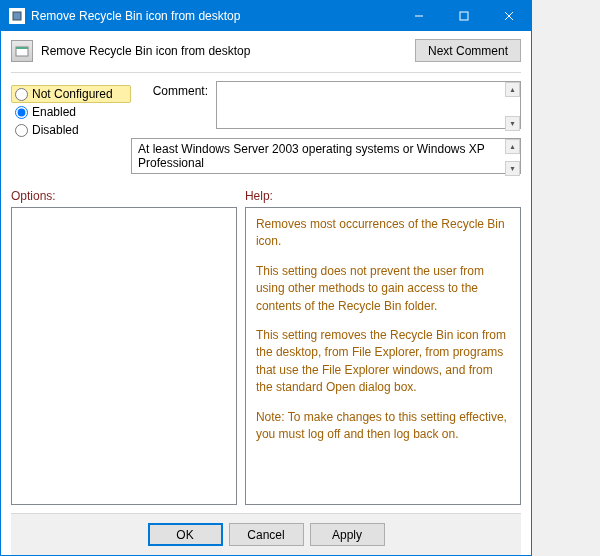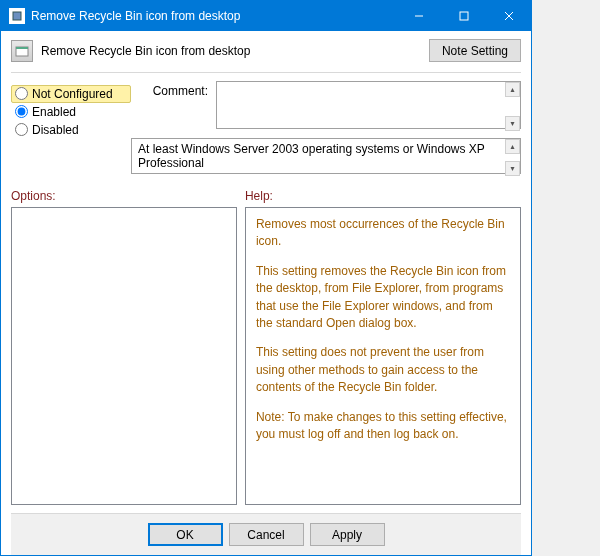--- a/index.html
+++ b/index.html
@@ -11,21 +11,21 @@
   .winbtn { width: 45px; height: 30px; display: flex; align-items: center; justify-content: center; color: #fff; cursor: default; }
   .body { flex: 1; display: flex; flex-direction: column; padding: 8px 10px 0 10px; background: #fff; }
   .header-row { display: flex; align-items: center; gap: 8px; }
   .policy-icon { width: 22px; height: 22px; border: 1px solid #a0a0a0; background: linear-gradient(#e8e8e8,#cfcfcf); display: flex; align-items: center; justify-content: center; font-size: 10px; color: #555; }
   .policy-title { flex: 1; color: #000; }
   .navbtns { display: flex; gap: 6px; margin-left: auto; }
   button.std { height: 23px; padding: 0 12px; background: #e1e1e1; border: 1px solid #adadad; cursor: default; }
   .divider { height: 1px; background: #d9d9d9; margin: 10px 0 8px; }
   .config-row { display: flex; align-items: flex-start; gap: 0; }
   .radios { width: 120px; padding-top: 4px; }
-  .radio { display: flex; align-items: flex-start; gap: 4px; padding: 2px 4px; border-radius: 2px; cursor: default; }
+  .radio { display: flex; align-items: flex-end; gap: 4px; padding: 2px 4px; border-radius: 2px; cursor: default; }
   .radio.hl { background: #fff2a8; border: 1px solid #d8c96b; padding: 1px 3px; }
   .radio input { margin: 0; }
   .fields { flex: 1; }
   .frow { display: flex; align-items: flex-start; margin-bottom: 6px; justify-content: center; }
   .flabel { width: 85px; text-align: right; padding-right: 8px; padding-top: 3px; color: #000; }
   .ta-wrap { flex: 1; position: relative; }
   textarea.comment { width: 100%; height: 48px; resize: none; border: 1px solid #a0a0a0; padding: 3px 14px 3px 4px; background: #fff; font-family: inherit; }
   textarea.supp { width: 100%; height: 36px; resize: none; border: 1px solid #a0a0a0; padding: 3px 14px 3px 6px; background: #fff; font-family: inherit; overflow: hidden; }
   .scroll-up, .scroll-dn { position: absolute; right: 1px; width: 15px; height: 15px; background: #f0f0f0; border: 1px solid #cfcfcf; display: flex; align-items: center; justify-content: center; font-size: 8px; color: #555; }
   .scroll-up { top: 1px; } .scroll-dn { bottom: 1px; }
@@ -73,21 +73,21 @@
 
     <div class="header-row">
       <span class="policy-icon">
         <svg width="14" height="14" viewBox="0 0 14 14">
             <rect x="1" y="3" width="12" height="9" fill="#fefefe" stroke="#888"></rect>
             <rect x="1" y="3" width="12" height="2" fill="#5a8"></rect>
           </svg>
       </span>
       <span class="policy-title">Remove Recycle Bin icon from desktop</span>
       <div class="navbtns">
-        <button class="std">Note Setting</button>
+        <button class="std">Next Comment</button>
       </div>
     </div>
 
     <div class="divider"></div>
 
     <div class="config-row">
       <div class="radios">
         <label class="radio hl">
           <input type="radio" name="st" style="">
           <span>Not Configured</span>
@@ -123,22 +123,22 @@
 
     <div class="panes">
       <div class="pane" style="flex:0.9">
         <span class="pane-label">Options:</span>
         <div class="pane-box"></div>
       </div>
       <div class="pane" style="flex:1.1">
         <span class="pane-label">Help:</span>
         <div class="pane-box help-content">
           <p>Removes most occurrences of the Recycle Bin icon.</p>
+          <p>This setting does not prevent the user from using other methods to gain access to the contents of the Recycle Bin folder.</p>
           <p>This setting removes the Recycle Bin icon from the desktop, from File Explorer, from programs that use the File Explorer windows, and from the standard Open dialog box.</p>
-          <p>This setting does not prevent the user from using other methods to gain access to the contents of the Recycle Bin folder.</p>
           <p>Note: To make changes to this setting effective, you must log off and then log back on.</p>
         </div>
       </div>
     </div>
 
     <div class="footer">
       <button class="fbtn primary">OK</button>
       <button class="fbtn">Cancel</button>
       <button class="fbtn">Apply</button>
     </div>

